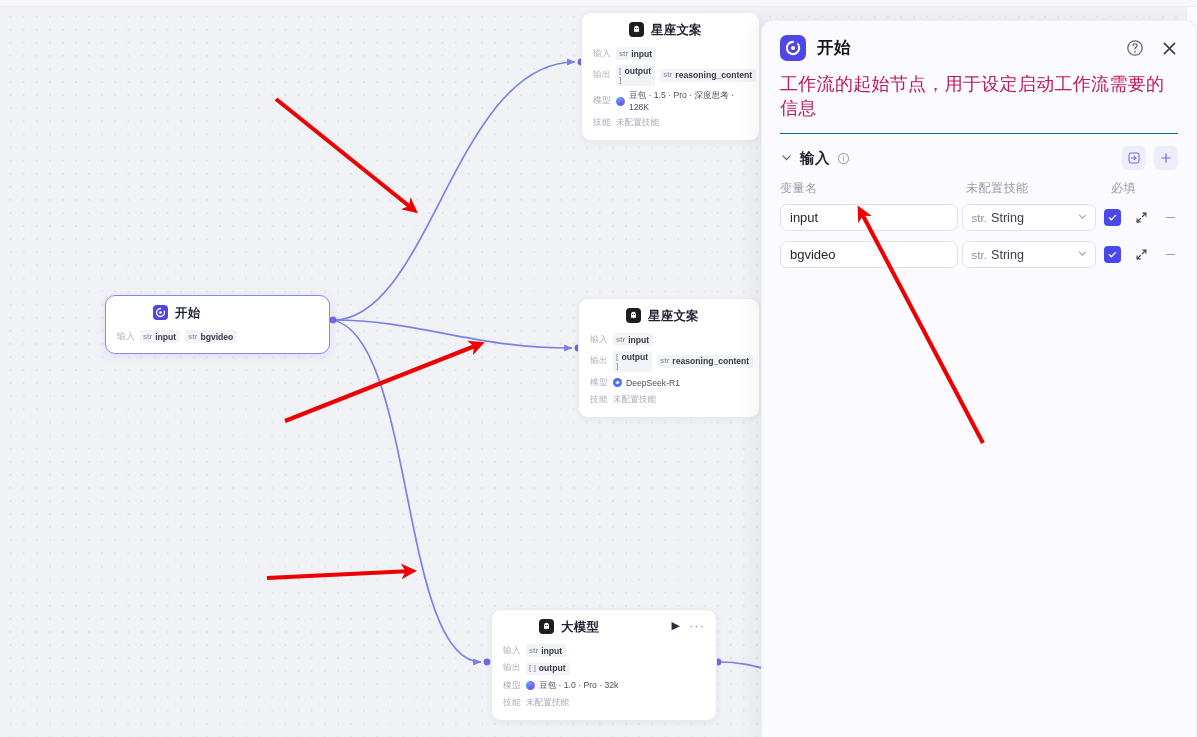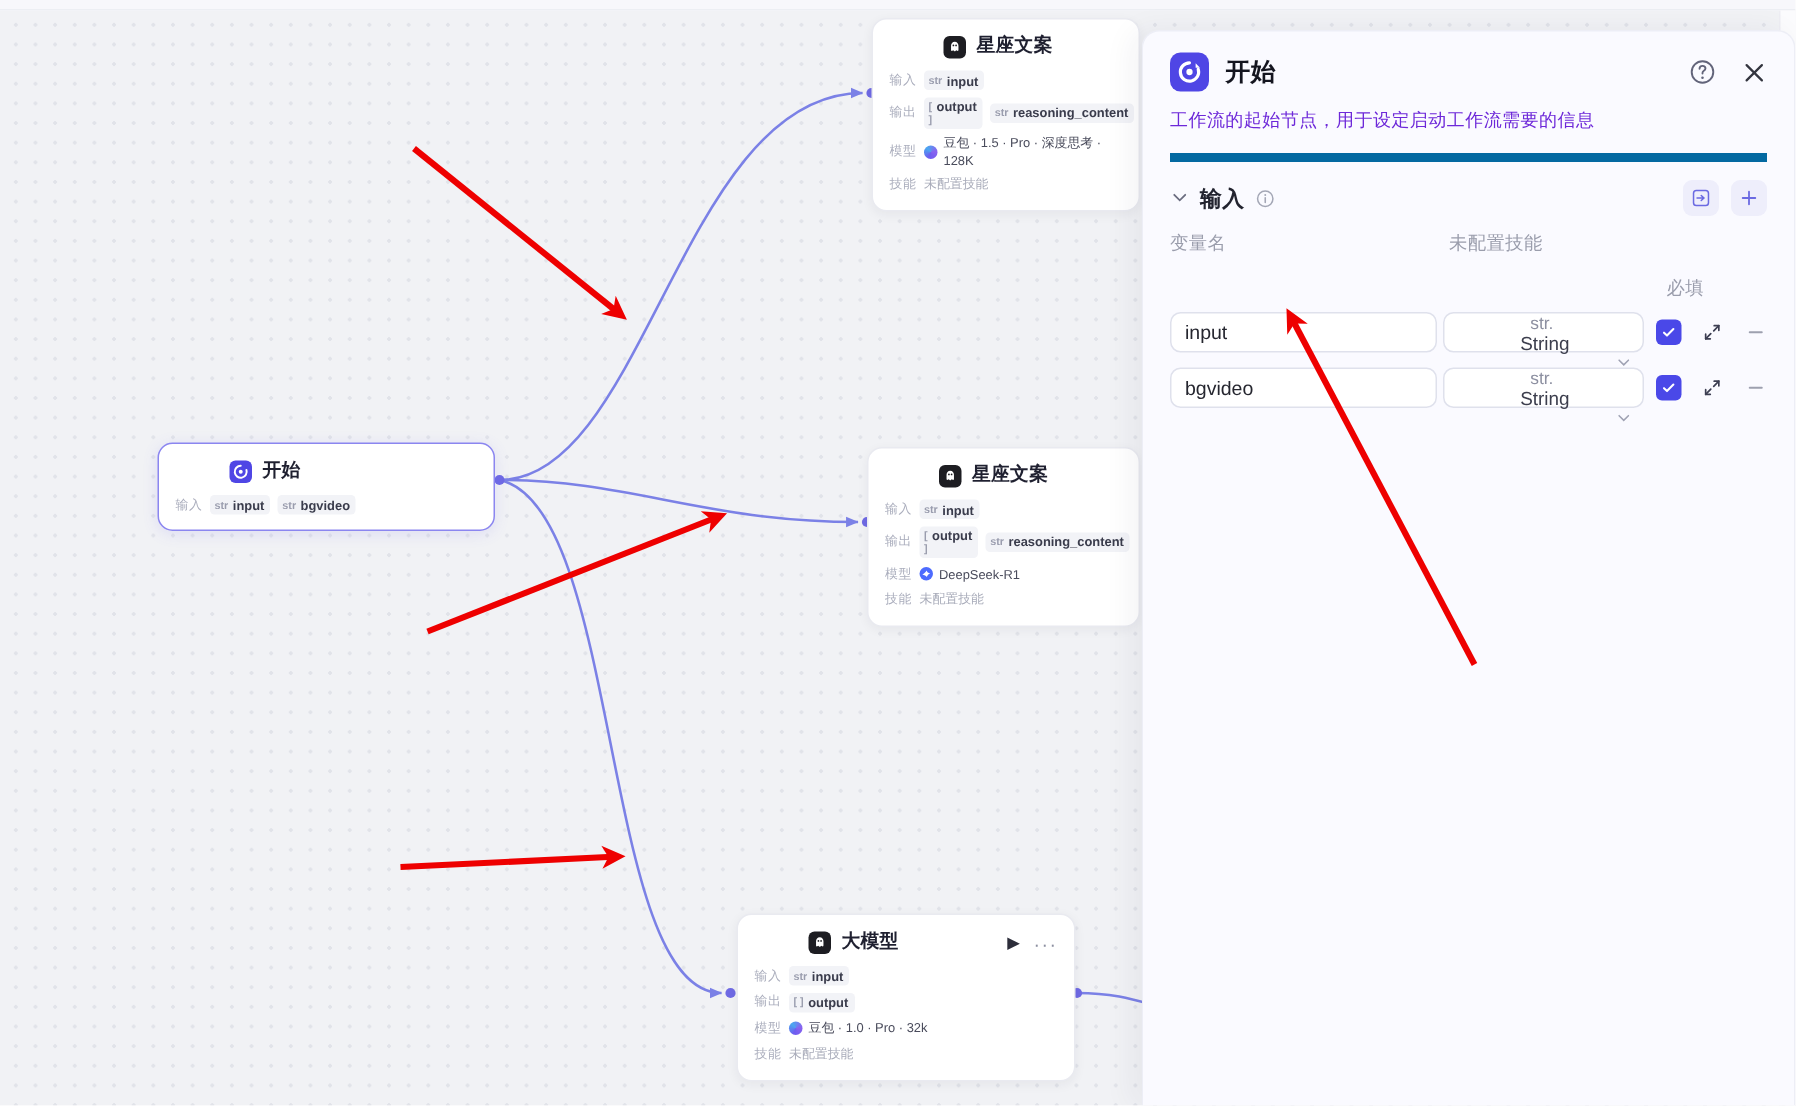--- a/index.html
+++ b/index.html
@@ -35,21 +35,21 @@
     background: #ffffff;
     border: 1px solid #e9eaf0;
     border-radius: 10px;
     box-shadow: 0 2px 7px rgba(30,33,55,0.055);
     padding: 9px 11px 10px 11px;
   }
   .node.selected {
     border: 1.4px solid #8b86f0;
     box-shadow: 0 2px 10px rgba(99,91,240,0.13);
   }
-  .node-head { display: flex; align-items: flex-end; gap: 7px; padding-left: 36px; }
+  .node-head { display: flex; align-items: flex-start; gap: 7px; padding-left: 36px; }
   .node-ico {
     width: 15px; height: 15px; border-radius: 4px;
     display: flex; align-items: center; justify-content: center;
     flex: 0 0 auto;
   }
   .node-ico.dark { background: #1d1d22; }
   .node-ico.blue { background: #4f46e5; }
   .node-ico svg { display: block; }
   .node-title { font-size: 12.5px; color: #1f2030; font-weight: 700; letter-spacing: .2px; }
   .node-head-actions { margin-left: auto; display: flex; align-items: center; gap: 9px; }
@@ -89,23 +89,23 @@
   .panel-head { padding: 14px 18px 0 18px; }
   .panel-title-row { display: flex; align-items: center; gap: 11px; }
   .panel-ico {
     width: 26px; height: 26px; border-radius: 7px; background: #4f46e5;
     display: flex; align-items: center; justify-content: center; flex: 0 0 auto;
   }
   .panel-title { font-size: 16.5px; color: #14151f; font-weight: 700; letter-spacing: .4px; }
   .panel-head-actions { margin-left: auto; display: flex; align-items: center; gap: 17px; }
   .icon-btn { display: flex; align-items: center; justify-content: center; cursor: pointer; }
   .panel-desc {
-    margin: 11px 0 0 0; font-size: 12px; color: #6d28d9;
+    margin: 11px 0 0 0; font-size: 18px; color: #be185d;
     letter-spacing: .3px; padding-bottom: 13px;
-    border-bottom: 6px solid #0369a1;
+    border-bottom: 1px solid #0369a1;
   }
 
   .section { padding: 0 18px; }
   .section-head {
     display: flex; align-items: center; gap: 7px;
     height: 44px; margin-top: 2px;
   }
   .chev { color: #6b6d80; font-size: 12px; line-height: 1; }
   .section-title { font-size: 14.5px; color: #22232f; font-weight: 700; letter-spacing: .4px; }
   .info-ico { color: #a4a7b6; display: flex; align-items: center; }
@@ -113,35 +113,35 @@
   .sq-btn {
     width: 24px; height: 24px; border-radius: 6px; background: #eeeefb;
     display: flex; align-items: center; justify-content: center; cursor: pointer;
   }
 
   
   .tbl-head { display: flex; align-items: flex-start; margin-bottom: 7px; }
   .th { font-size: 12.2px; color: #9a9dac; letter-spacing: .3px; }
   .th.c1 { width: 186px; }
   .th.c2 { width: 145px; }
-  .th.c3 { width: 60px; margin-top: 30px; }
+  .th.c3 { width: 60px; }
 
   .tbl-row { display: flex; align-items: center; margin-bottom: 10px; }
   .cell-name { width: 182px; margin-right: 4px; }
   .txt-input {
     width: 100%; height: 27px;
     border: 1px solid #dfe1ec; border-radius: 7px; background: #fff;
     padding: 0 9px; font-size: 13px; color: #25262f;
     font-family: "Liberation Sans", sans-serif; outline: none;
   }
   .cell-type { width: 138px; margin-right: 8px; }
   .sel {
     width: 100%; height: 27px;
     border: 1px solid #dfe1ec; border-radius: 7px; background: #fff;
-    display: flex; align-items: center; padding: 0 7px 0 9px; cursor: pointer; flex-direction: column;
+    display: flex; align-items: center; padding: 0 7px 0 9px; cursor: pointer;
   }
   .sel .tag { font-size: 11.6px; color: #8d90a1; margin-right: 4px; }
   .sel .val { font-size: 12.6px; color: #3c3e4d; }
   .sel .chevd { margin-left: auto; color: #9fa2b3; font-size: 10px; }
   .cb {
     width: 17px; height: 17px; border-radius: 4px; background: #4a48e8;
     display: flex; align-items: center; justify-content: center; cursor: pointer;
     margin-right: 13px;
   }
   .mini-btn { cursor: pointer; display: flex; align-items: center; justify-content: center; }

